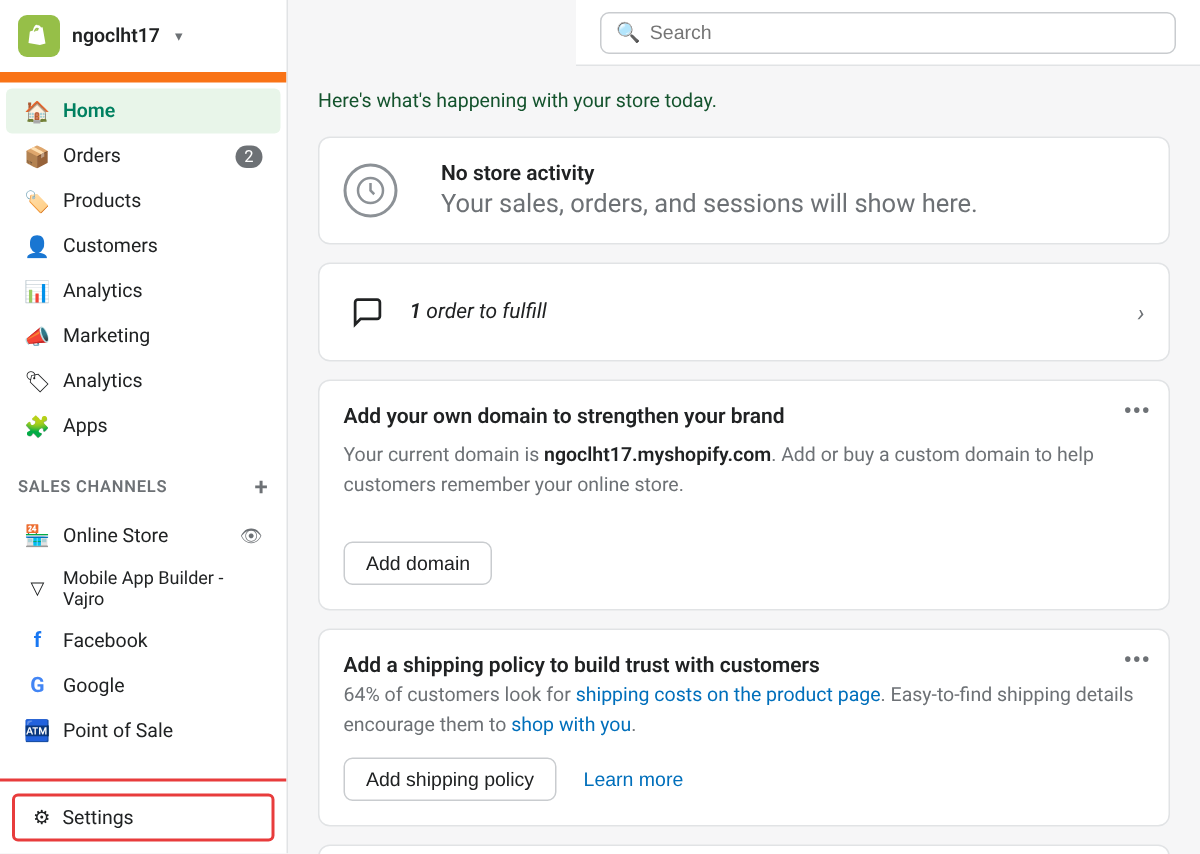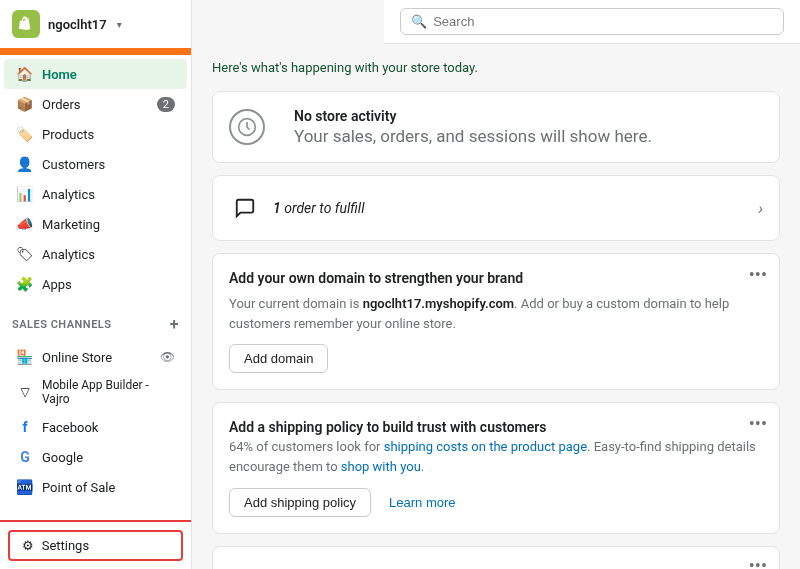--- a/index.html
+++ b/index.html
@@ -139,21 +139,21 @@
     .order-icon {
       width: 32px; height: 32px;
       display: flex; align-items: center; justify-content: center;
       color: #202223; font-size: 18px;
     }
     .order-text { flex: 1; font-size: 14px; color: #202223; }
     .order-text strong { font-weight: 600; }
     .chevron-right { color: #6d7175; font-size: 16px; }
 
     .card-domain .card-title { margin-bottom: 8px; }
-    .card-domain .card-desc { font-size: 13px; color: #6d7175; margin-bottom: 11px; line-height: 1.5; }
+    .card-domain .card-desc { font-size: 13px; color: #6d7175; margin-bottom: 28px; line-height: 1.5; }
     .card-domain .card-desc strong { color: #202223; font-weight: 600; }
 
     .btn {
       border: 1px solid #c9cccf; border-radius: 6px;
       background: #fff; padding: 6px 14px;
       font-size: 13px; cursor: pointer; color: #202223;
       font-weight: 500;
     }
     .btn-link {
       background: none; border: none; color: #006fbb;

